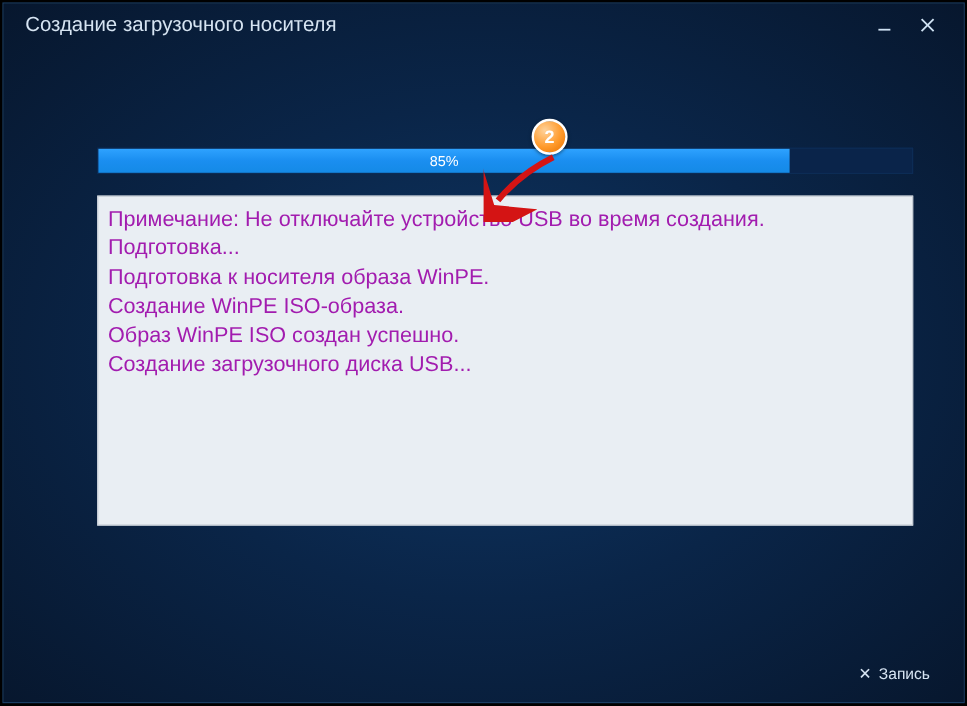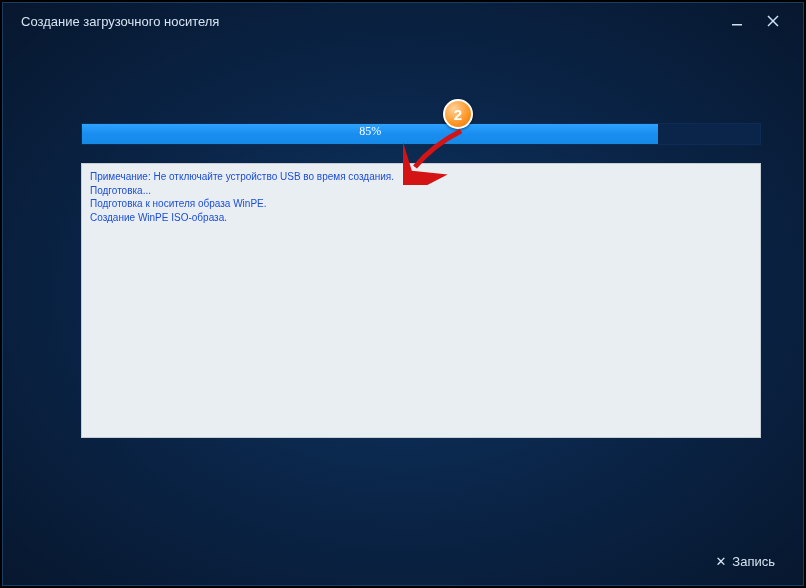--- a/index.html
+++ b/index.html
@@ -7,47 +7,47 @@
   body { background: #000; overflow: hidden; position: relative; }
 
   .window {
     position: absolute; inset: 2px;
     background: radial-gradient(ellipse at center, #0e3766 0%, #0a2548 50%, #07172e 100%);
     border: 1px solid #1a3d63;
   }
 
   .titlebar {
     height: 36px; display: flex; align-items: center;
-    padding: 0 12px 0 18px; color: #d6e4f2; font-size: 13px;
+    padding: 0 12px 0 18px; color: #d6e4f2; font-size: 17px;
   }
   .titlebar .spacer { flex: 1; }
   .tb-btn {
     width: 36px; height: 36px; display: flex; align-items: center; justify-content: center;
     cursor: pointer; color: #cfe2f3;
   }
   .tb-btn svg { width: 12px; height: 12px; }
 
   .content { position: absolute; left: 78px; right: 42px; top: 120px; }
 
   .progress-label { color: #fff; font-weight: 700; font-size: 14px; margin-bottom: 16px; }
 
   .progress-track {
     width: 100%; height: 22px; background: #0a244a; border: 1px solid #0c2c55;
     position: relative;
   }
   .progress-fill {
     position: absolute; left: 0; top: 0; bottom: 0;
     background: linear-gradient(to bottom, #2ea2ff 0%, #1a8ef0 50%, #148ae6 100%);
-    display: flex; justify-content: center;
-    color: #fff; font-size: 12px; font-family: Liberation Serif, serif;
+    display: flex; align-items: center; justify-content: center;
+    color: #fff; font-size: 12px;
   }
 
   .log {
     margin-top: 18px; background: #e9eef3; border: 1px solid #c6cdd5;
-    height: 275px; padding: 6px 8px; color: #1d4ed8; font-size: 10px;
+    height: 275px; padding: 6px 8px; color: #a21caf; font-size: 18px;
     line-height: 1.35; overflow: hidden;
   }
   .log-line { white-space: nowrap; }
 
   .footer {
     position: absolute; right: 28px; bottom: 16px;
     display: flex; align-items: center; color: #d6e4f2; font-size: 13px;
     cursor: pointer; gap: 6px;
   }
   .footer .xmark { font-size: 13px; }
@@ -90,20 +90,22 @@
       <div class="progress-fill" id="pfill" style="width: 85%;">
         <span>85%</span>
       </div>
     </div>
 
     <div class="log" id="log">
         <div class="log-line">Примечание: Не отключайте устройство USB во время создания.</div>
         <div class="log-line">Подготовка...</div>
         <div class="log-line">Подготовка к носителя образа WinPE.</div>
         <div class="log-line">Создание WinPE ISO-образа.</div>
+        <div class="log-line">Образ WinPE ISO создан успешно.</div>
+        <div class="log-line">Создание загрузочного диска USB...</div>
       </div>
   </div>
 
   <div class="footer">
     <span class="xmark">✕</span>
     <span>Запись</span>
   </div>
 
   <div class="anno-badge">
     <span>2</span>

